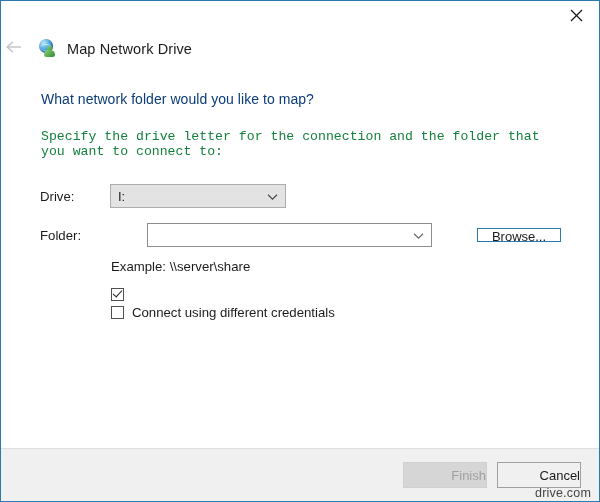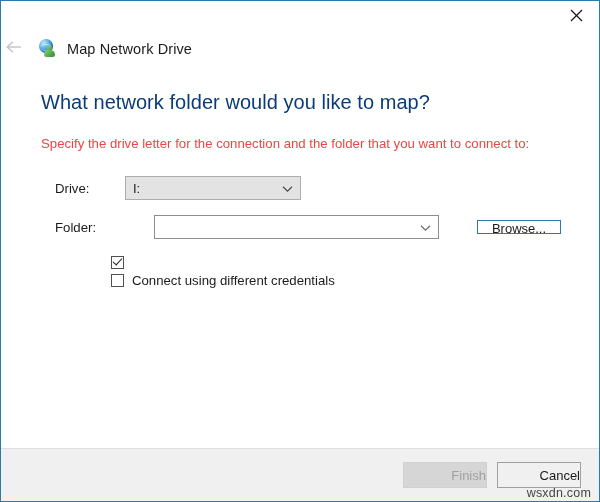--- a/index.html
+++ b/index.html
@@ -112,33 +112,34 @@
 
   
   .content {
     flex: 1 1 auto;
     position: relative;
     background: #ffffff;
     padding: 0 38px;
   }
   .heading {
     margin: 24px 0 0 2px;
-    font-size: 20px;
+    font-size: 14px;
     color: #0b3c78;
     letter-spacing: 0.05px;
   }
   .subtext {
     margin: 22px 0 0 2px;
     font-size: 13.2px;
-    color: #ef4444;
+    color: #15803d;
+    font-family: Liberation Mono, monospace;
   }
 
   .form {
     margin-top: 22px;
-    margin-left: 16px;
+    margin-left: 1px;
   }
   .form-row {
     display: flex;
     align-items: center;
     height: 30px;
   }
   .form-row + .form-row { margin-top: 9px; justify-content: space-between; }
   .form-label {
     width: 70px;
     flex: 0 0 70px;
@@ -351,32 +352,33 @@
             <svg width="11" height="7" viewBox="0 0 11 7" aria-hidden="true">
               <polyline points="1,1.3 5.5,5.6 10,1.3" fill="none" stroke="#6b6b6b" stroke-width="1.2"></polyline>
             </svg>
           </span>
         </div>
         <button class="browse-btn">Browse...</button>
       </div>
 
     </div>
 
+    <div class="example">Example: \\server\share</div>
 
     <div class="checkrow first">
       <span class="checkbox checked"></span>
     </div>
 
     <div class="checkrow second">
       <span class="checkbox"></span>
       <span class="check-label">Connect using different credentials</span>
     </div>
 
 
   </div>
 
   <div class="footer">
     <button class="btn finish" disabled="">Finish</button>
     <button class="btn cancel">Cancel</button>
-    <div class="watermark">wsxdn.com</div>
+    <div class="watermark">drive.com</div>
   </div>
 
 </div>
 
 </body></html>

